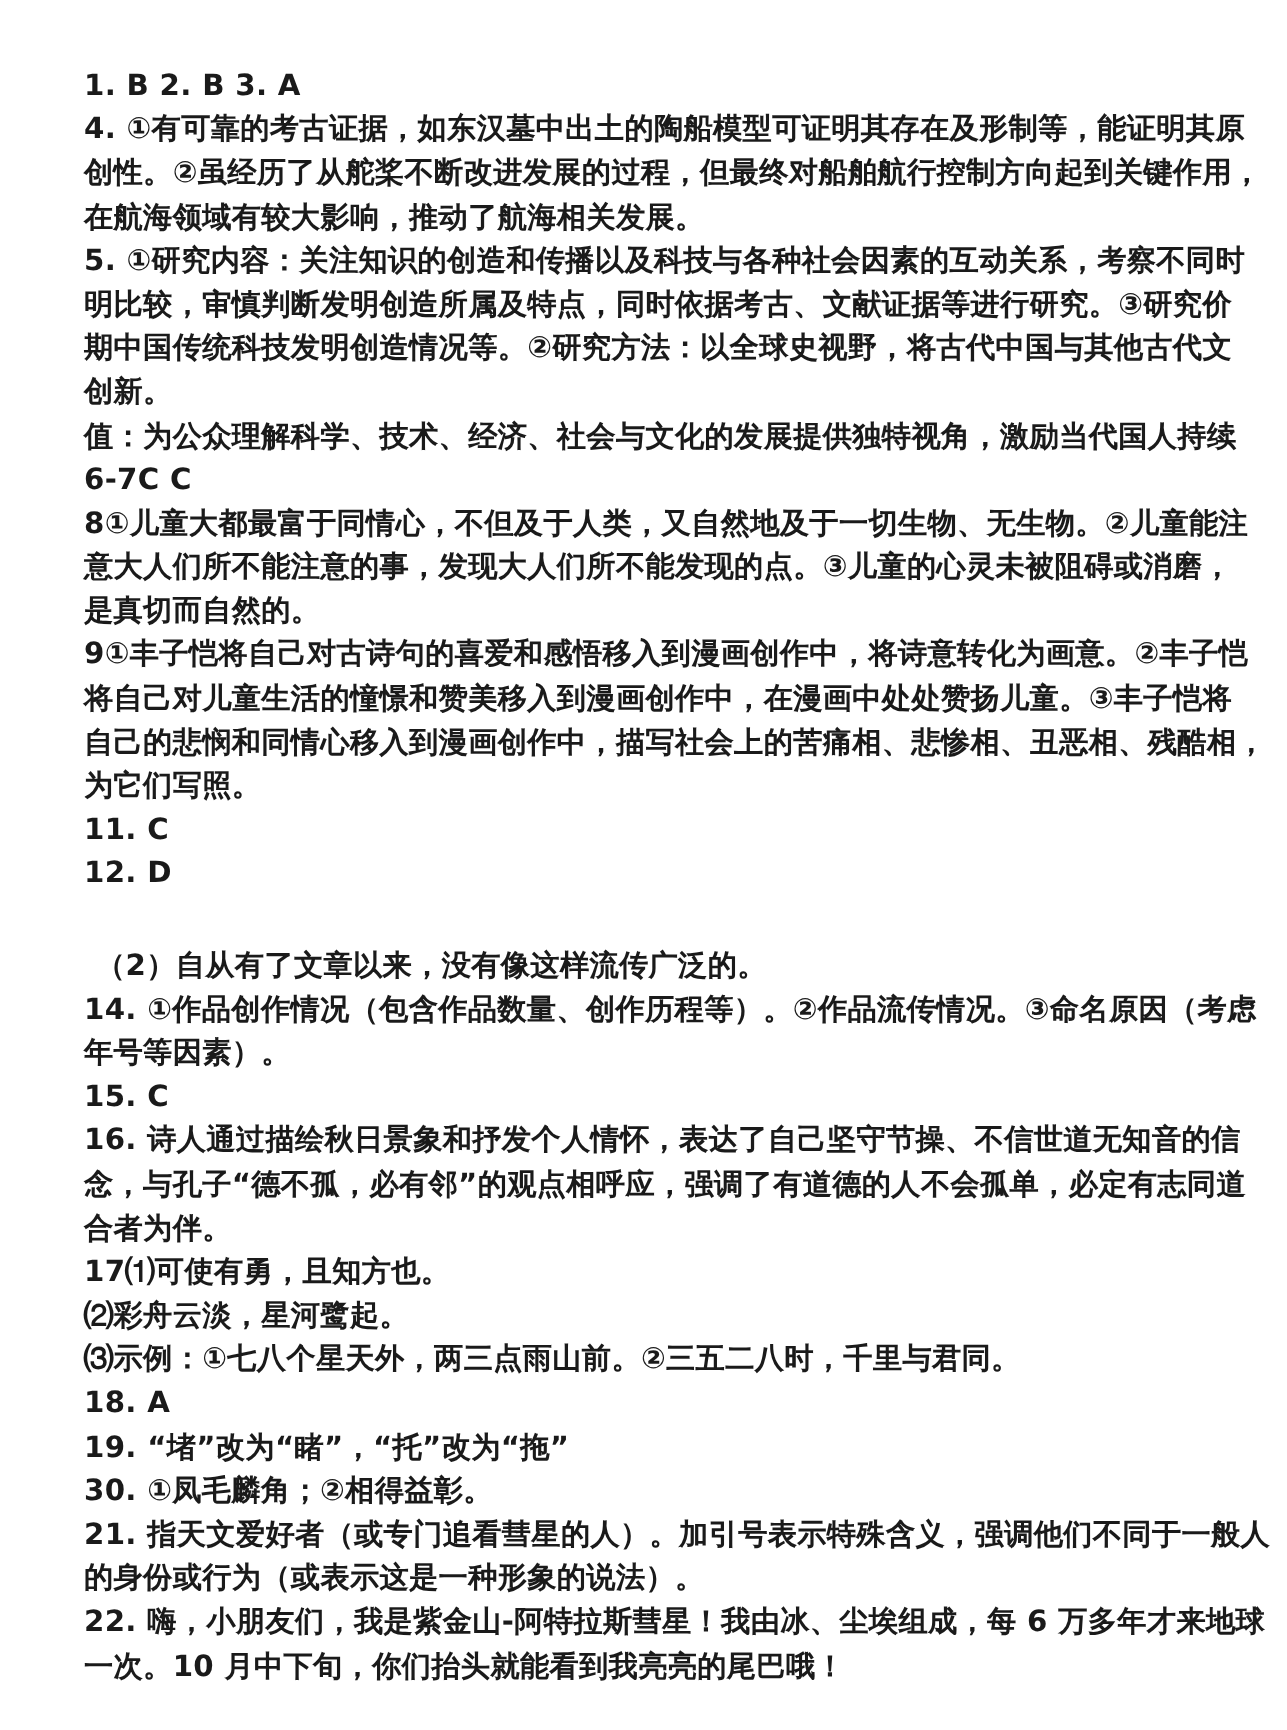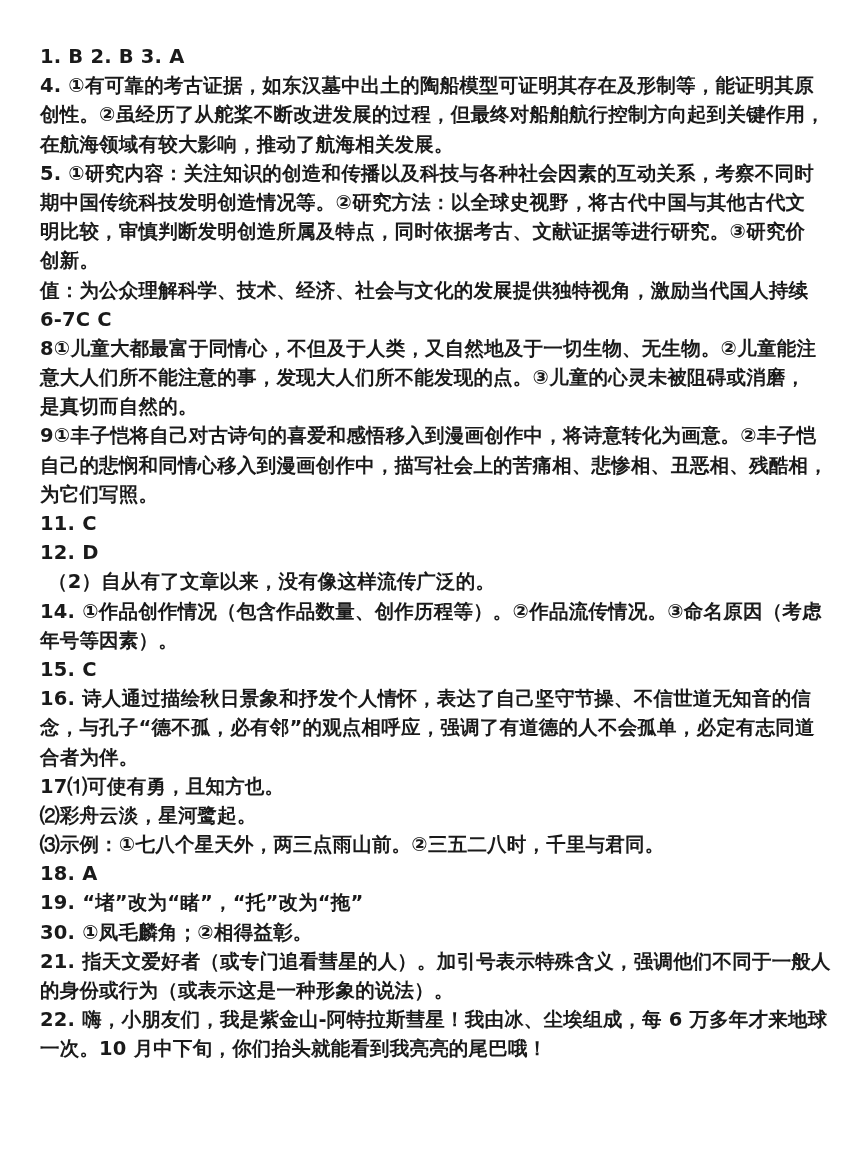--- a/index.html
+++ b/index.html
@@ -1,43 +1,44 @@
 <!DOCTYPE html>
 <html><head>
 <meta charset="utf-8">
 <style>
   html, body { margin: 0; padding: 0; background: #ffffff; }
   body { width: 858px; height: 1153px; overflow: hidden; position: relative; }
   .page {
-    position: absolute; left: 40px; top: 42px; width: 762px;
+    position: absolute; left: 56px; top: 42px; width: 762px;
     font-family: "DejaVu Sans", "Liberation Sans", sans-serif;
     font-size: 19.5px; line-height: 29.2px; color: #1a1a1a;
     font-weight: bold; letter-spacing: 0.2px;
   }
   .line { white-space: nowrap; height: 29.2px; }
-  .indent { padding-left: 8px; }
+  .indent { padding-left: 8px; margin-top: 32px; }
 </style>
 </head>
 <body>
 
 <div class="page">
   <div class="line">1. B    2. B    3. A</div>
   <div class="line">4. ①有可靠的考古证据，如东汉墓中出土的陶船模型可证明其存在及形制等，能证明其原</div>
   <div class="line">创性。②虽经历了从舵桨不断改进发展的过程，但最终对船舶航行控制方向起到关键作用，</div>
   <div class="line">在航海领域有较大影响，推动了航海相关发展。</div>
   <div class="line">5. ①研究内容：关注知识的创造和传播以及科技与各种社会因素的互动关系，考察不同时</div>
+  <div class="line">明比较，审慎判断发明创造所属及特点，同时依据考古、文献证据等进行研究。③研究价</div>
   <div class="line">期中国传统科技发明创造情况等。②研究方法：以全球史视野，将古代中国与其他古代文</div>
-  <div class="line">明比较，审慎判断发明创造所属及特点，同时依据考古、文献证据等进行研究。③研究价</div>
   <div class="line">创新。</div>
   <div class="line">值：为公众理解科学、技术、经济、社会与文化的发展提供独特视角，激励当代国人持续</div>
   <div class="line">6-7C C</div>
   <div class="line">8①儿童大都最富于同情心，不但及于人类，又自然地及于一切生物、无生物。②儿童能注</div>
   <div class="line">意大人们所不能注意的事，发现大人们所不能发现的点。③儿童的心灵未被阻碍或消磨，</div>
   <div class="line">是真切而自然的。</div>
   <div class="line">9①丰子恺将自己对古诗句的喜爱和感悟移入到漫画创作中，将诗意转化为画意。②丰子恺</div>
+  <div class="line">将自己对儿童生活的憧憬和赞美移入到漫画创作中，在漫画中处处赞扬儿童。③丰子恺将</div>
   <div class="line">自己的悲悯和同情心移入到漫画创作中，描写社会上的苦痛相、悲惨相、丑恶相、残酷相，</div>
   <div class="line">为它们写照。</div>
   <div class="line">11. C</div>
   <div class="line">12. D</div>
   <div class="line indent">（2）自从有了文章以来，没有像这样流传广泛的。</div>
   <div class="line">14. ①作品创作情况（包含作品数量、创作历程等）。②作品流传情况。③命名原因（考虑</div>
   <div class="line">年号等因素）。</div>
   <div class="line">15. C</div>
   <div class="line">16. 诗人通过描绘秋日景象和抒发个人情怀，表达了自己坚守节操、不信世道无知音的信</div>
   <div class="line">念，与孔子“德不孤，必有邻”的观点相呼应，强调了有道德的人不会孤单，必定有志同道</div>

